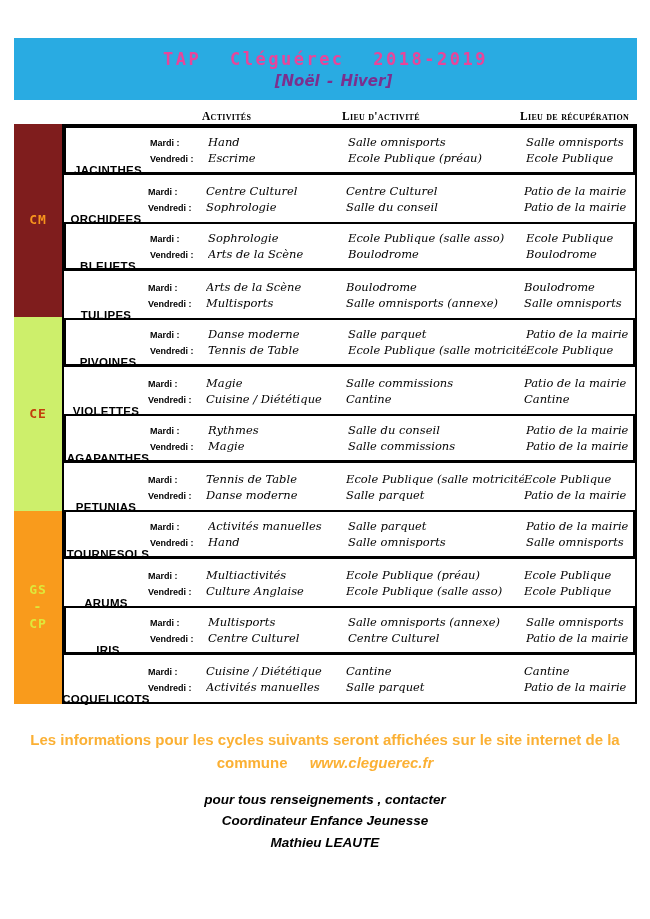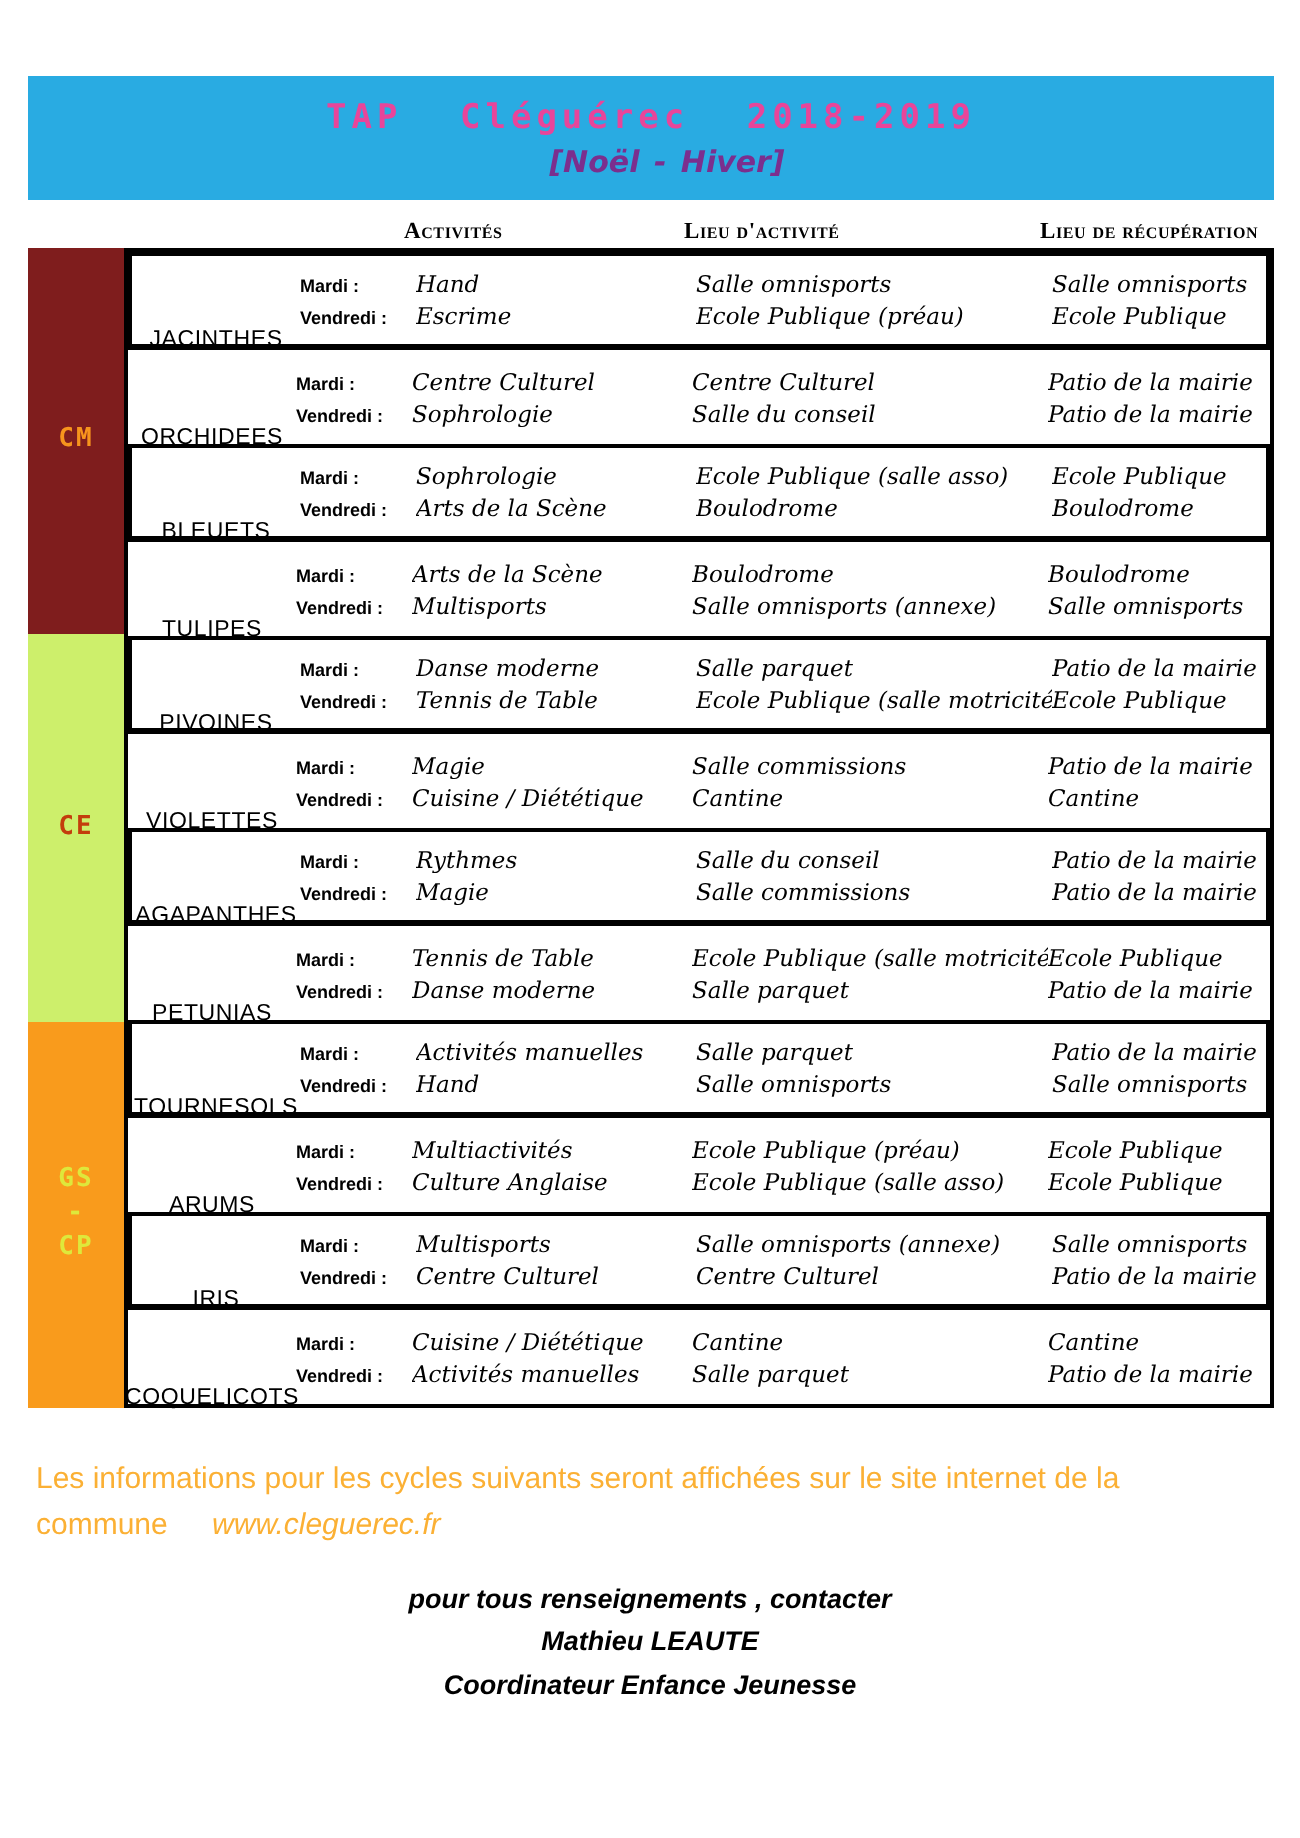--- a/index.html
+++ b/index.html
@@ -31,30 +31,30 @@
   .table-wrap{display:flex;margin:2px 13px 0 14px;}
   .bars{width:48px;display:flex;flex-direction:column;}
   .bar{flex:1;display:flex;align-items:center;justify-content:center;}
   .bar-label{font-family:"DejaVu Sans Mono",monospace;font-weight:bold;font-size:13px;
              letter-spacing:1px;text-align:center;width:26px;line-height:1.3;}
   .rows{flex:1;border:2px solid #000;display:flex;flex-direction:column;background:#fff;}
   .group-row{height:48px;box-sizing:border-box;display:flex;border-top:1px solid #000;}
   .group-row:first-child{border-top:none;}
   .group-row.thick{border:2.5px solid #000;}
   .gname{width:84px;display:flex;align-items:center;justify-content:center;
-         font-weight:normal;font-size:11.5px;letter-spacing:0.3px;margin-top:40px;}
+         font-weight:bold;font-size:11.5px;letter-spacing:0.3px;margin-top:40px;}
   .lines{flex:1;display:flex;flex-direction:column;justify-content:center;gap:2px;padding-right:2px;}
   .line{display:flex;align-items:baseline;}
   .day{width:58px;font-weight:bold;font-size:9px;white-space:nowrap;}
   .cal{font-family:"DejaVu Serif",serif;font-style:italic;font-size:11.5px;white-space:nowrap;overflow:hidden;}
   .cell-act{width:140px;}
   .cell-lieu{width:178px;}
   .cell-rec{flex:1;}
   
-  .notice{margin:24px 18px 0;text-align:left;font-weight:normal;font-size:15px;line-height:1.55;}
+  .notice{margin:24px 18px 0;text-align:center;font-weight:bold;font-size:15px;line-height:1.55;}
   .website{font-style:italic;margin-left:18px;}
   .contact{margin-top:14px;text-align:center;font-weight:bold;font-style:italic;
            font-size:13.5px;line-height:1.6;}
   .contact-last{display:flex;justify-content:center;gap:75px;}
 </style>
 </head>
 <body>
 
 <div class="banner" style="background: rgb(41, 171, 226); color: rgb(232, 69, 154);">
   <div class="t1">TAP Cléguérec 2018-2019</div>
@@ -293,15 +293,15 @@
 <div class="notice" style="color: rgb(251, 176, 52);">
   <div>Les informations pour les cycles suivants seront affichées sur le site internet de la</div>
   <div>
     <span>commune</span>
     <span class="website">www.cleguerec.fr</span>
   </div>
 </div>
 
 <div class="contact">
   <div>pour tous renseignements , contacter</div>
+  <div>Coordinateur Enfance Jeunesse</div>
   <div>Mathieu LEAUTE</div>
-  <div>Coordinateur Enfance Jeunesse</div>
 </div>
 
 </body></html>

